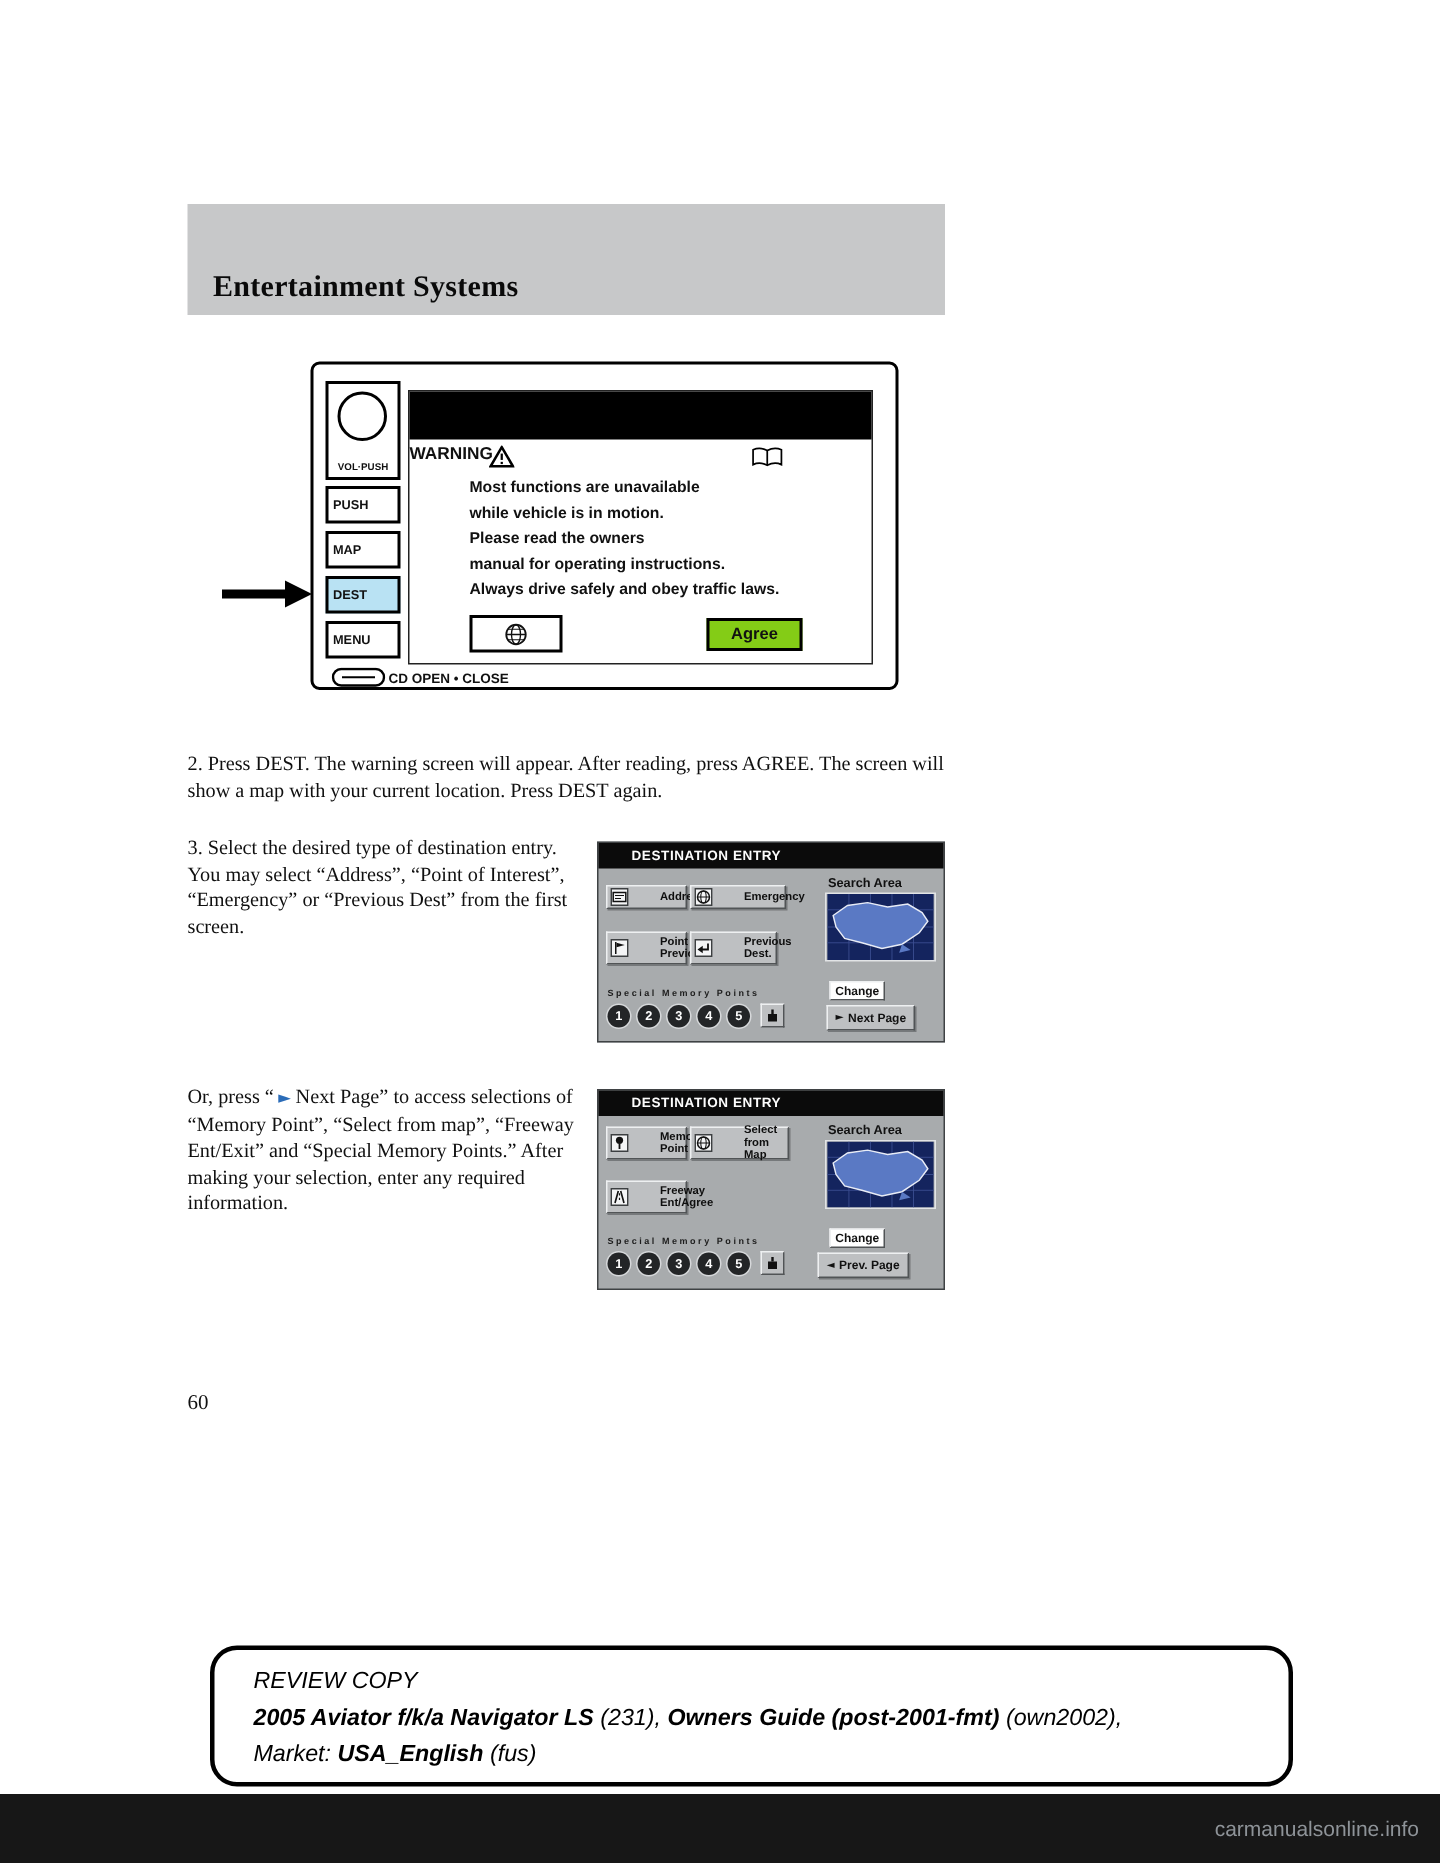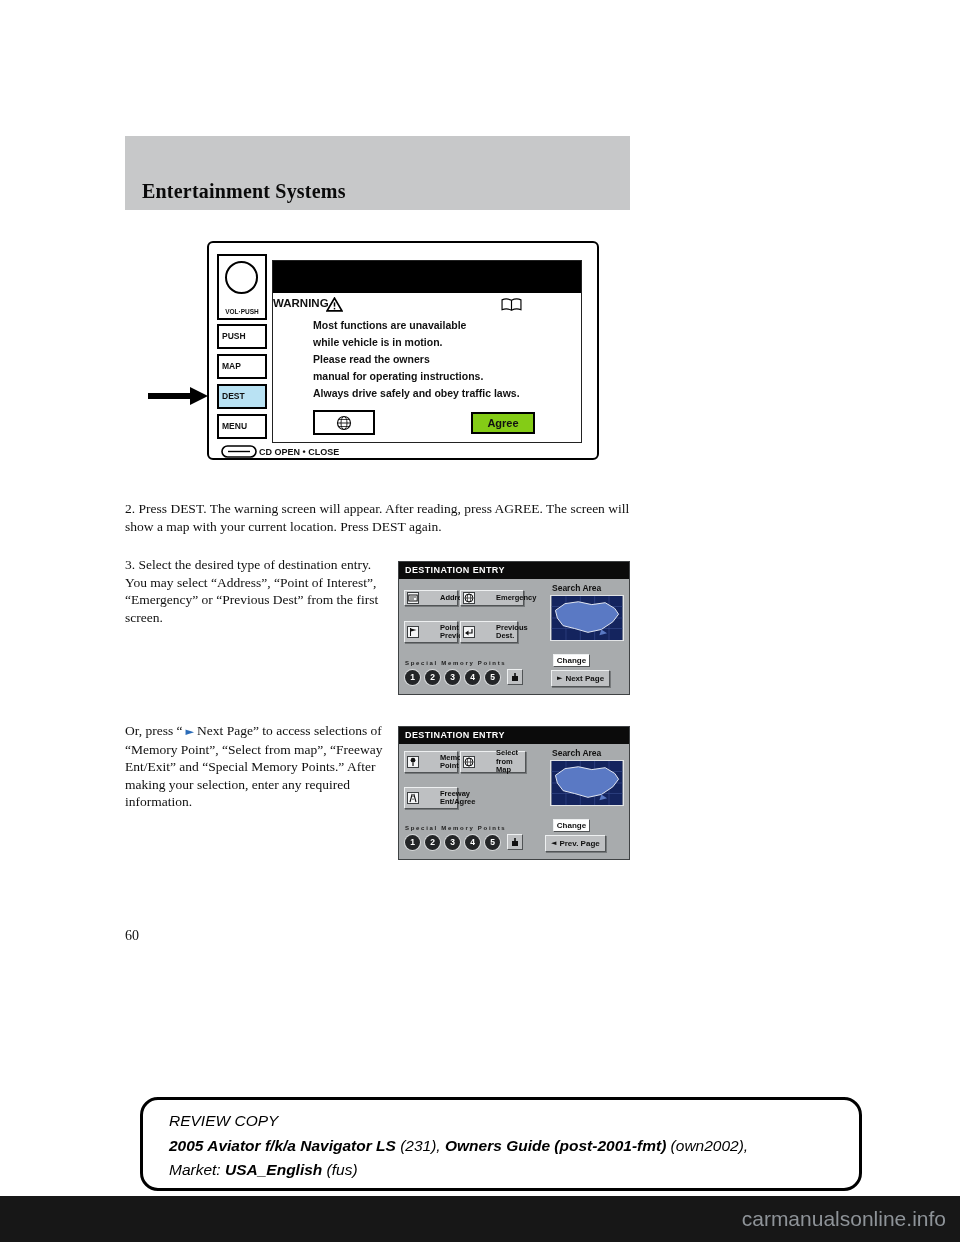--- a/index.html
+++ b/index.html
@@ -29,41 +29,41 @@
   
   .para{position:absolute;font-size:13.5px;line-height:17.5px;font-family:"Liberation Serif",serif;color:#101010}
   .p2{left:125px;top:500px;width:505px}
   .p3{left:125px;top:556px;width:262px}
   .por{left:125px;top:722px;width:264px}
   .orarrow{color:#2b6cb8;font-size:11px;font-family:"DejaVu Sans",sans-serif;margin:0 3px}
   
   .dscreen{position:absolute;width:232px;height:134px;border:1px solid #3f4244;background:#a8abad;font-family:"Liberation Sans",sans-serif}
   .ds1{left:398px;top:561px}
   .ds2{left:398px;top:726px}
-  .dhead{position:absolute;left:0;top:0;width:100%;height:17px;background:#0b0b0b;color:#fdfdfd;font:bold 9px/17px "Liberation Sans",sans-serif;padding-left:6px;letter-spacing:.4px}
+  .dhead{position:absolute;left:0;top:0;width:100%;height:17px;background:#0b0b0b;color:#fdfdfd;font:bold 9px/17px "Liberation Sans",sans-serif;padding-left:22px;letter-spacing:.4px}
   .dbtn{position:absolute;display:flex;align-items:center;gap:21px;padding:1px 2px;background:#bec0c2;border-top:1px solid #eef0f1;border-left:1px solid #eef0f1;border-right:1px solid #515456;border-bottom:1px solid #515456;box-shadow:1px 1px 0 #76797b;font:bold 7.5px/8.5px "Liberation Sans",sans-serif;color:#0e0e0e}
   .ic{width:12px;height:12px;background:#f4f5f6;border:1px solid #3c3f41;display:flex;align-items:center;justify-content:center;flex:0 0 auto}
   .lbl span{display:block}
   .salabel{position:absolute;left:153px;top:21px;font:bold 8.5px "Liberation Sans",sans-serif}
   .map{position:absolute;left:151px;top:33px;width:74px;height:46px;border:1px solid #e2e4e6;display:block}
   .chg{position:absolute;left:154px;top:92px;width:37px;height:13px;background:#ffffff;border-top:1px solid #eef0f1;border-left:1px solid #eef0f1;border-right:1px solid #515456;border-bottom:1px solid #515456;font:bold 8px/11px "Liberation Sans",sans-serif;text-align:center}
   .smp{position:absolute;left:6px;top:98px;font:bold 6px "Liberation Sans",sans-serif;letter-spacing:1.7px;color:#1c1c1c;white-space:nowrap}
   .mem{position:absolute;top:108px;width:15px;height:15px;border-radius:50%;background:#232527;color:#fff;font:bold 8.5px/15px "Liberation Sans",sans-serif;text-align:center;box-shadow:0 0 0 1px #d6d8da}
   .memicon{position:absolute;left:108px;top:107px;width:16px;height:16px;background:#bec0c2;border-top:1px solid #eef0f1;border-left:1px solid #eef0f1;border-right:1px solid #515456;border-bottom:1px solid #515456;display:flex;align-items:center;justify-content:center}
   .navbtn{position:absolute;top:108px;display:flex;align-items:center;gap:3px;background:#bec0c2;border-top:1px solid #eef0f1;border-left:1px solid #eef0f1;border-right:1px solid #515456;border-bottom:1px solid #515456;box-shadow:1px 1px 0 #76797b;font:bold 8px "Liberation Sans",sans-serif;padding:3px 5px;white-space:nowrap}
   .tri{font-size:7px;font-family:"DejaVu Sans",sans-serif;line-height:1}
   
   .pnum{position:absolute;left:125px;top:928px;font-size:14px;font-family:"Liberation Serif",serif}
   
   .fbox{position:absolute;left:140px;top:1097px;width:722px;height:94px;border:3px solid #000;border-radius:18px;background:#fff;font-family:"Liberation Sans",sans-serif;font-style:italic;color:#000}
   .fl{position:absolute;left:26px;white-space:nowrap;font-size:15.5px}
   .fl b{font-weight:bold}
   
   .wmbar{position:absolute;left:0;top:1196px;width:960px;height:46px;background:#171717}
-  .wm{position:absolute;right:14px;top:0;font-size:21px;font-family:"Liberation Sans",sans-serif;color:#8e9398;line-height:46px}
+  .wm{position:absolute;right:14px;top:0;font-size:14px;font-family:"Liberation Sans",sans-serif;color:#8e9398;line-height:46px}
 </style>
 </head>
 <body>
 
 <div class="page">
 
   <div class="hdr">
     <h1>Entertainment Systems</h1>
   </div>
 

